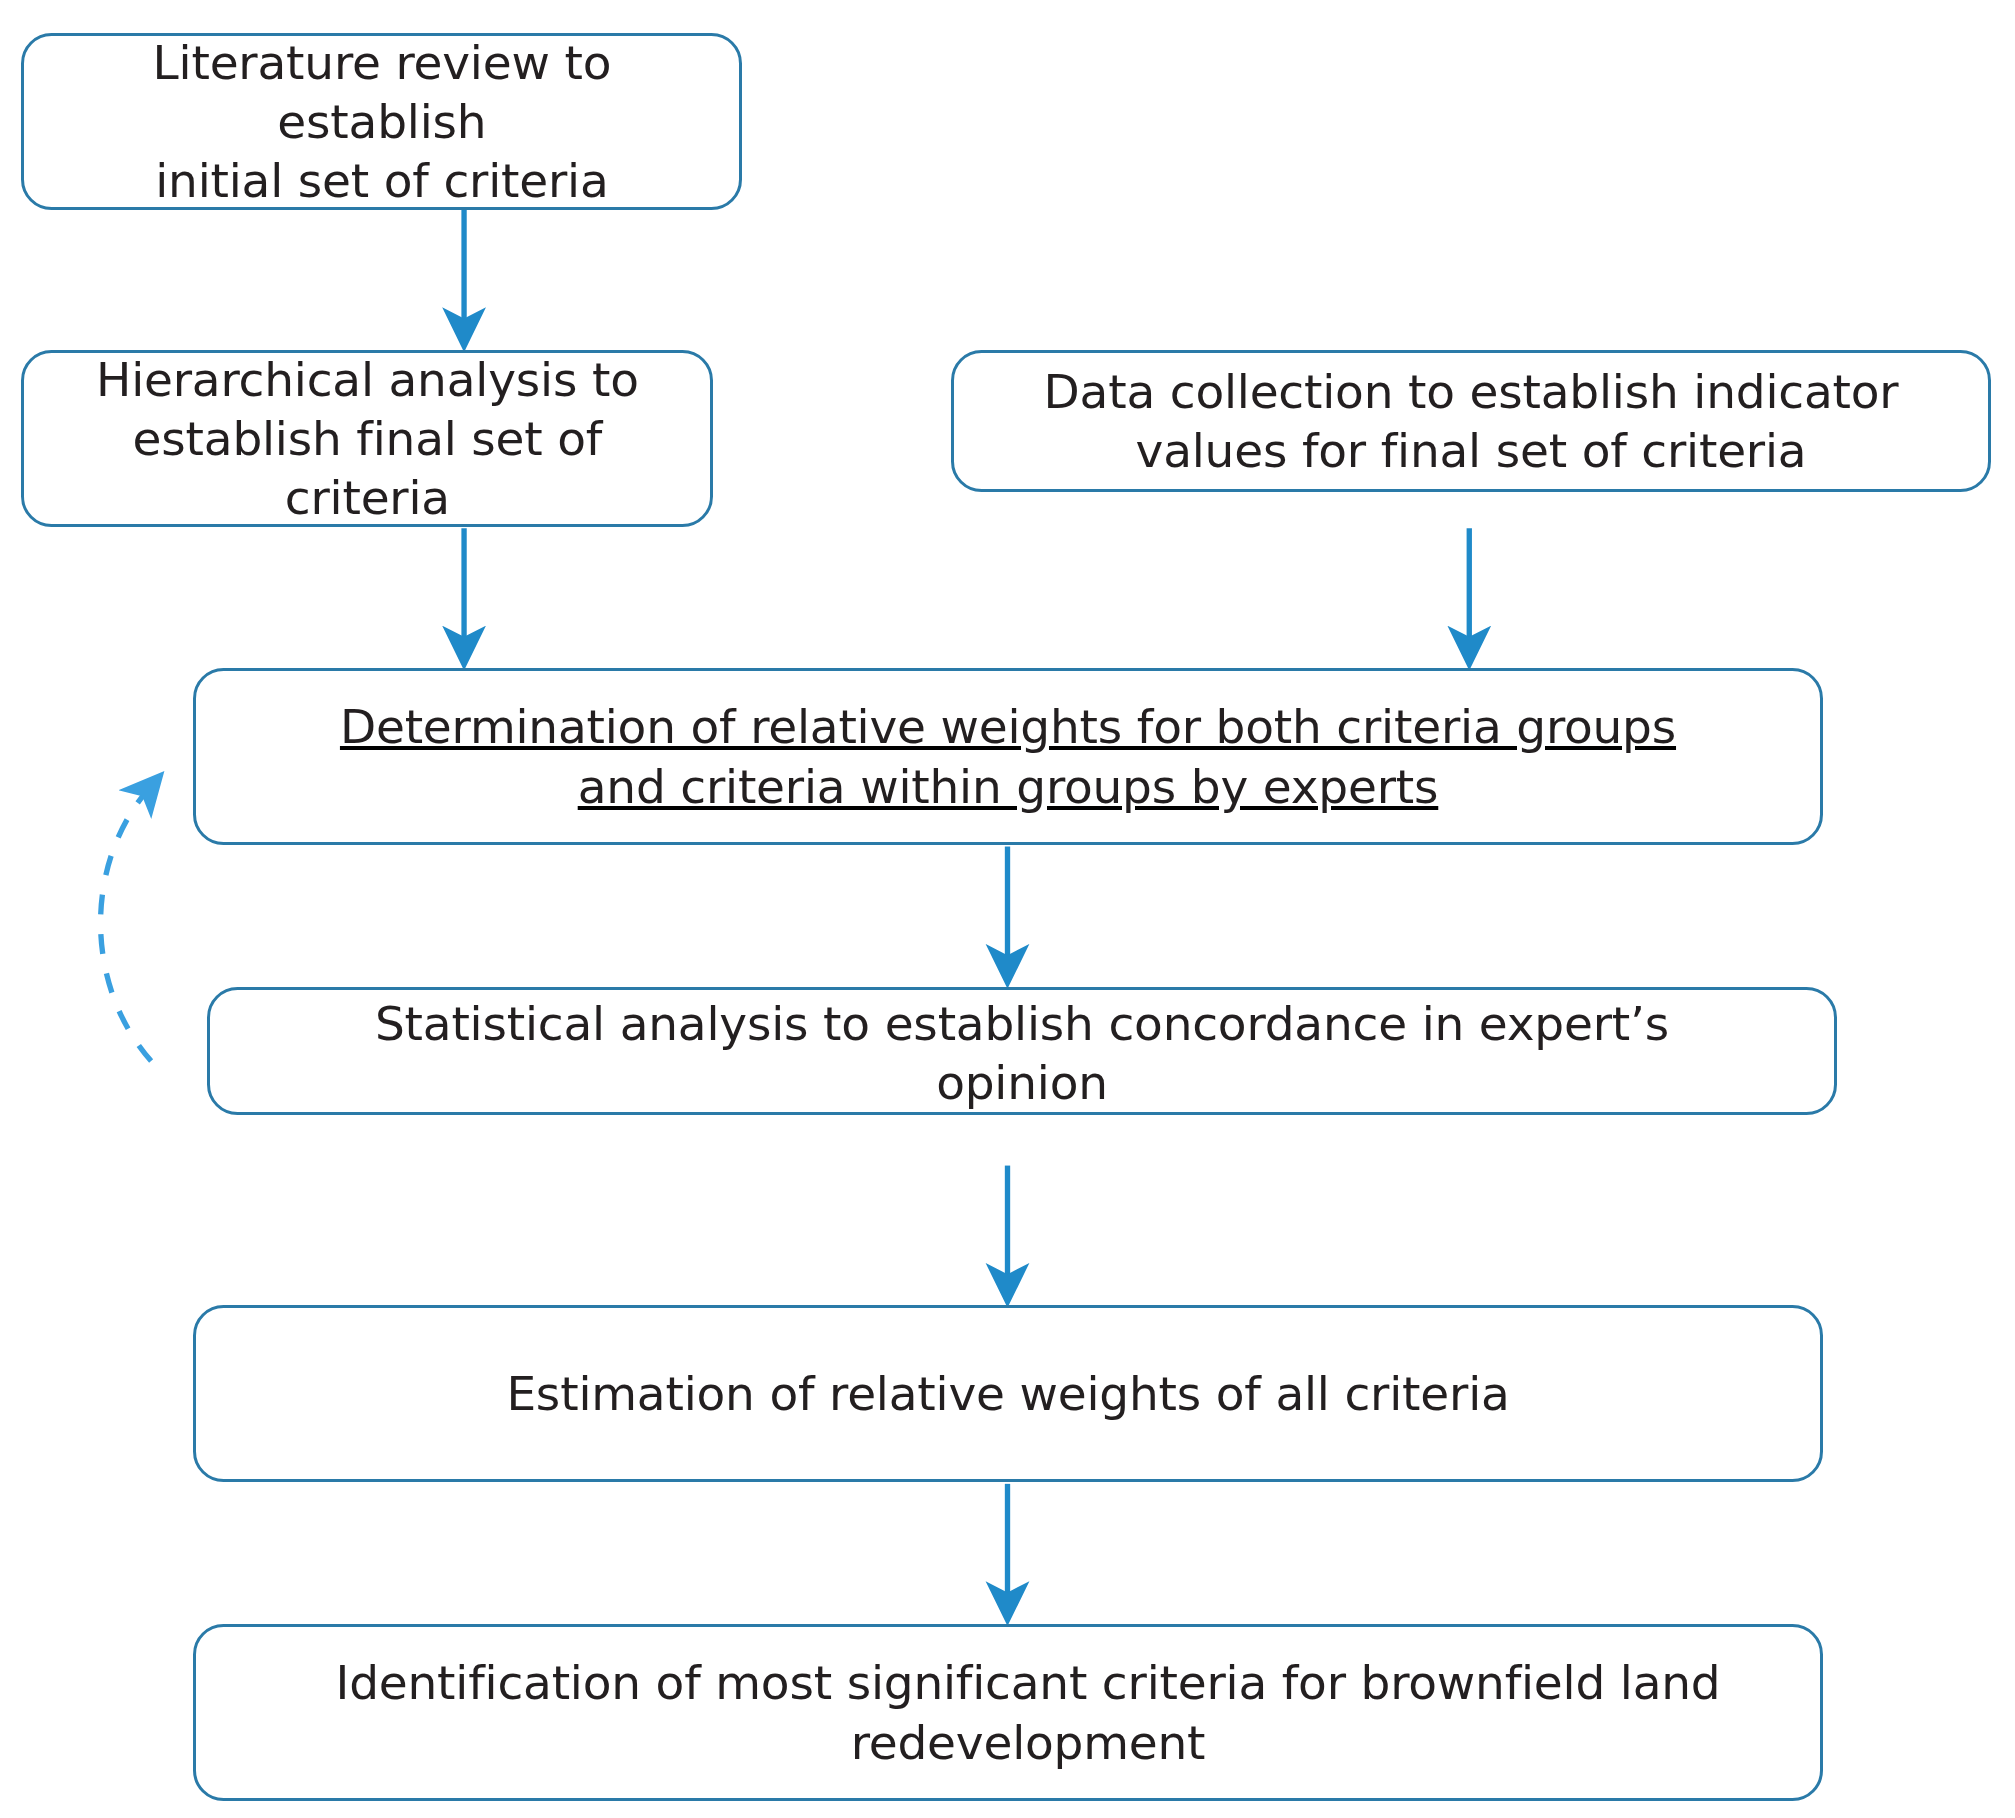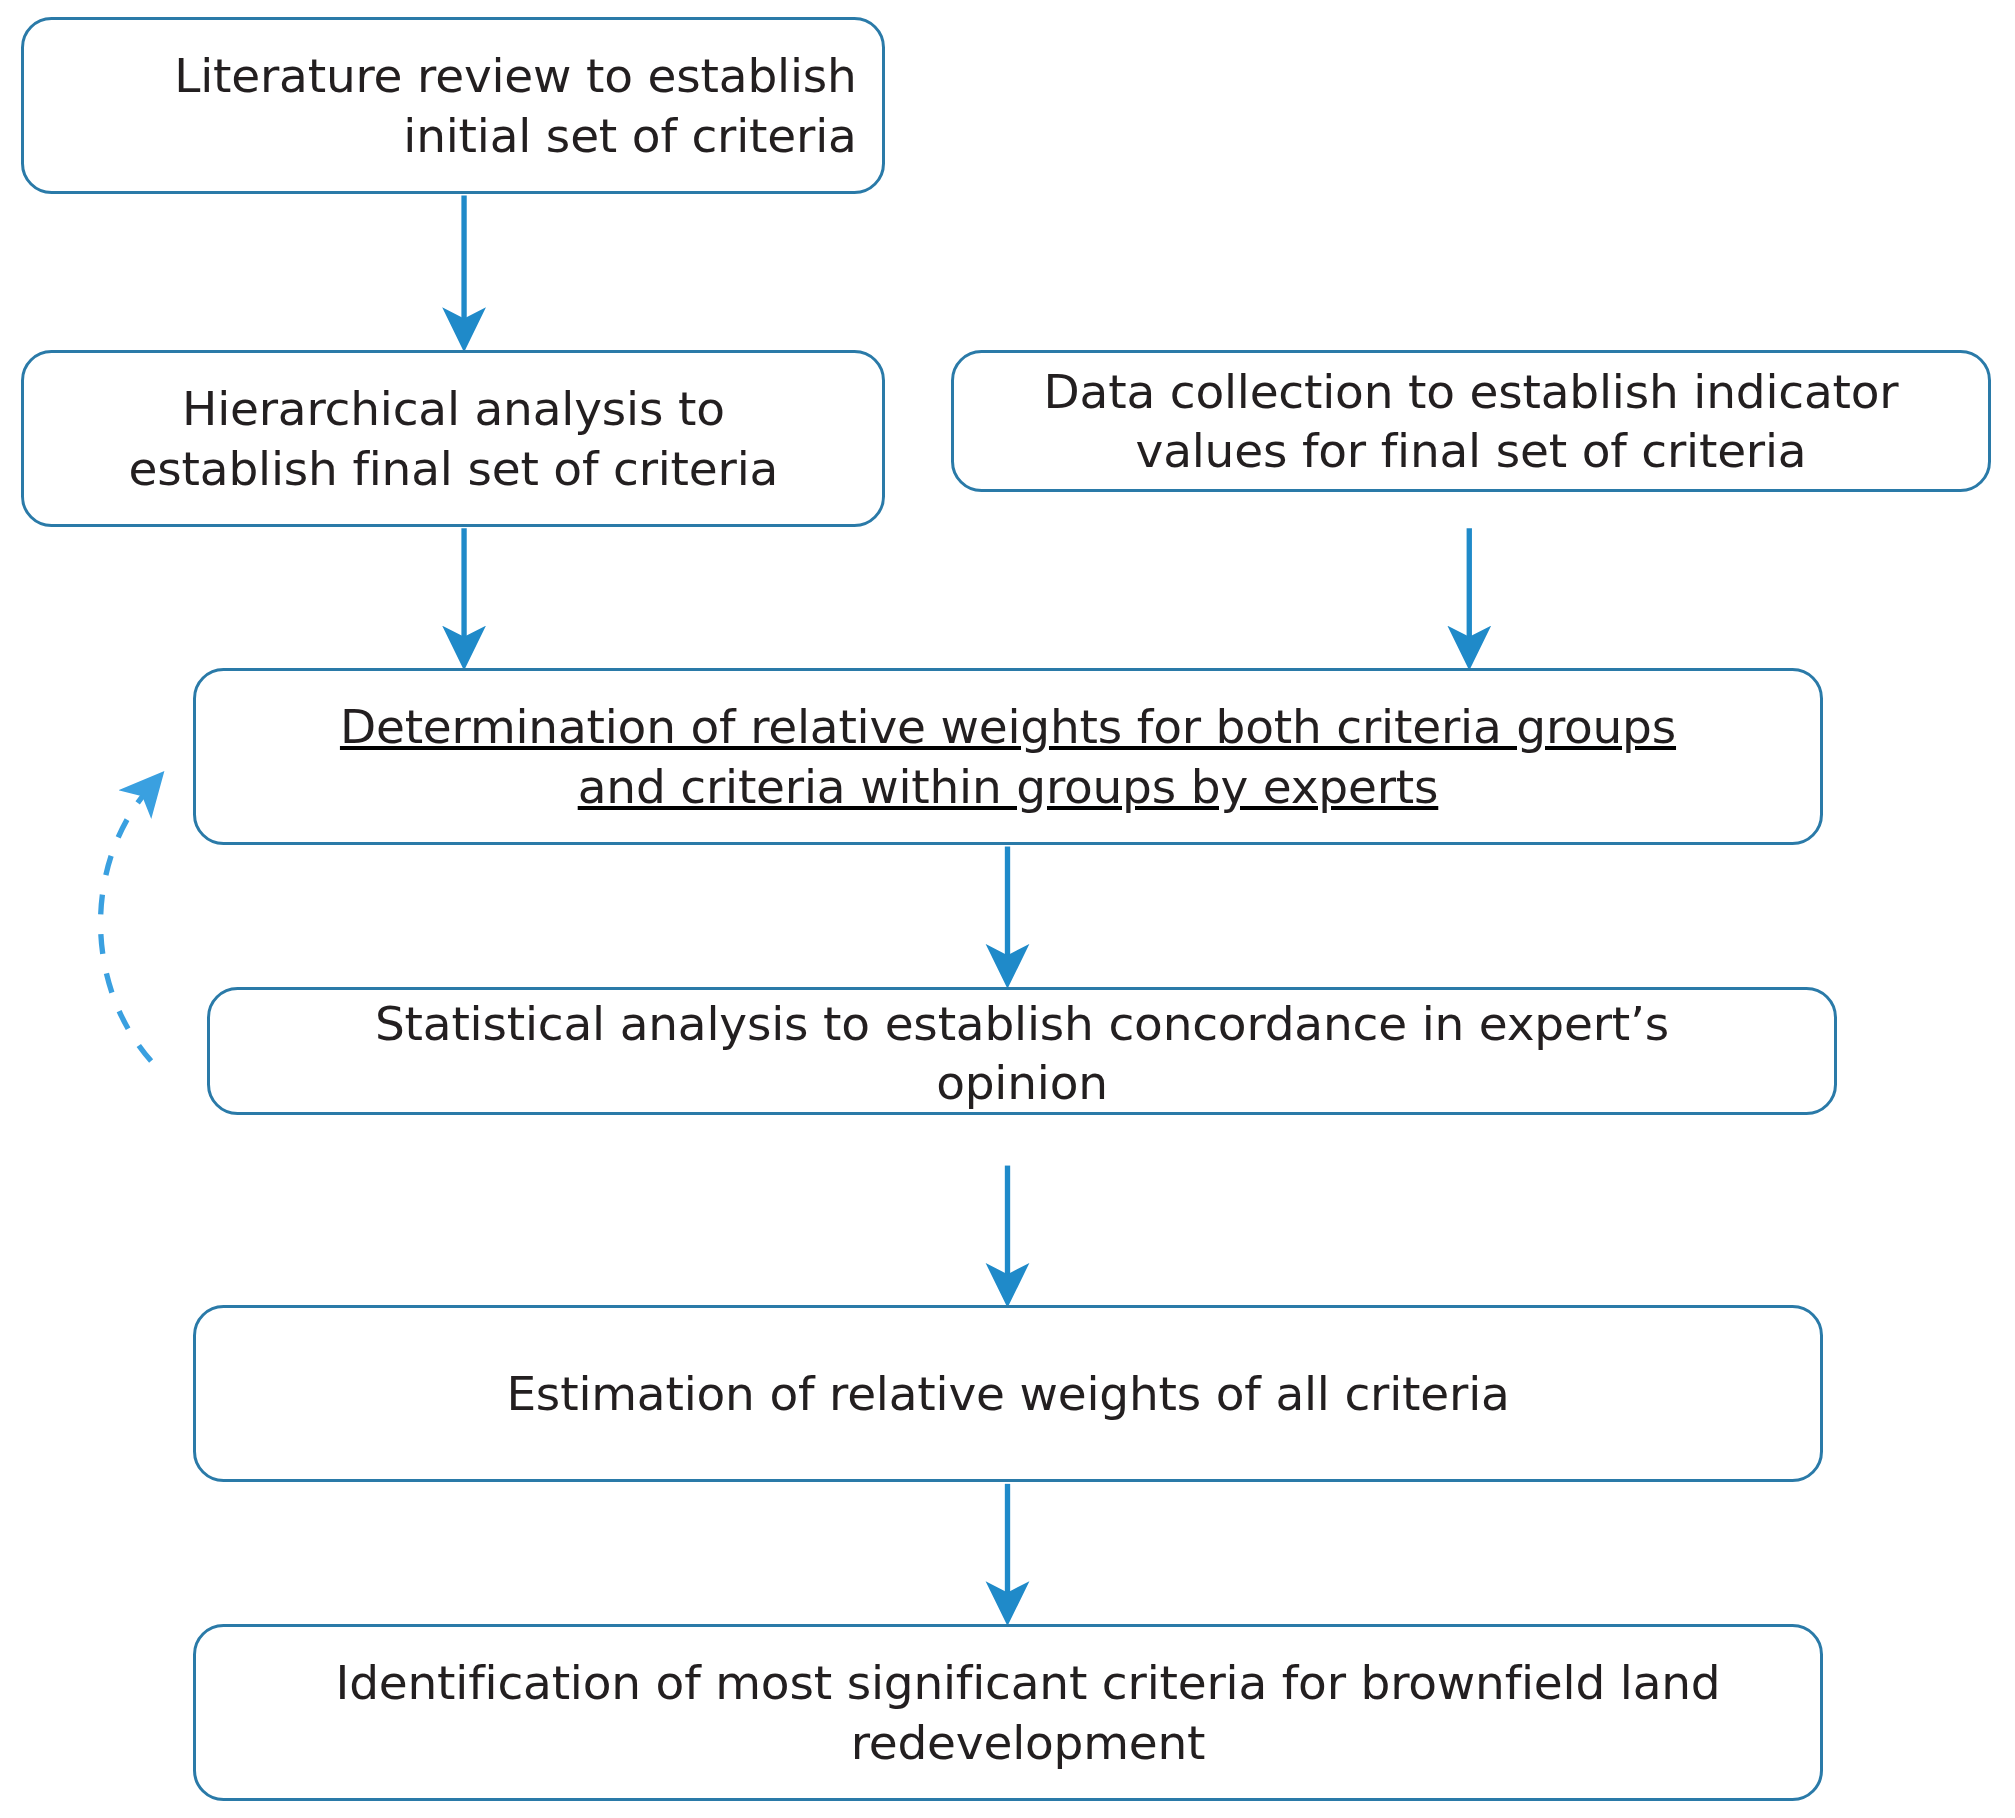--- a/index.html
+++ b/index.html
@@ -35,22 +35,22 @@
     display: block;
     width: 94%;
     color: #231f20;
     font-size: 47px;
     line-height: 1.26;
     font-weight: 400;
     letter-spacing: -0.2px;
     white-space: pre-line;
   }
   
-  #node-literature-review { left: 21.4px;   top: 17px;   width: 864px; height: 177px; text-align: right; }
-  #node-hierarchical      { left: 21.4px;   top: 350px;  width: 864px; height: 177px; }
+  #node-literature-review { left: 21.4px;   top: 33px;   width: 721px; height: 177px; }
+  #node-hierarchical      { left: 21.4px;   top: 350px;  width: 692px; height: 177px; }
   #node-data-collection   { left: 951px; top: 350px;  width: 1040px; height: 142px; }
   #node-determination     { left: 193px;  top: 668px;  width: 1630px; height: 177px; text-decoration: underline; }
   #node-statistical       { left: 207px;  top: 987px; width: 1630px; height: 128px; align-items: flex-end; }
   #node-estimation        { left: 193px;  top: 1305px; width: 1630px; height: 177px; text-align: center; }
   #node-identification    { left: 193px;  top: 1624px; width: 1630px; height: 177px; padding-left: 40px; }
 
   #edges {
     position: absolute;
     left: 0; top: 0;
     width: 2015px;

